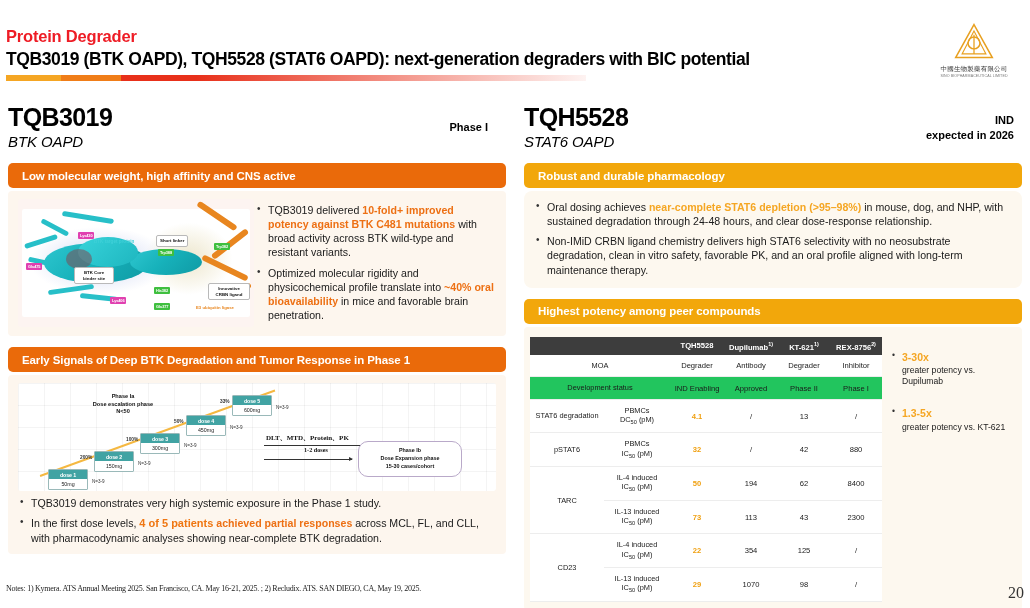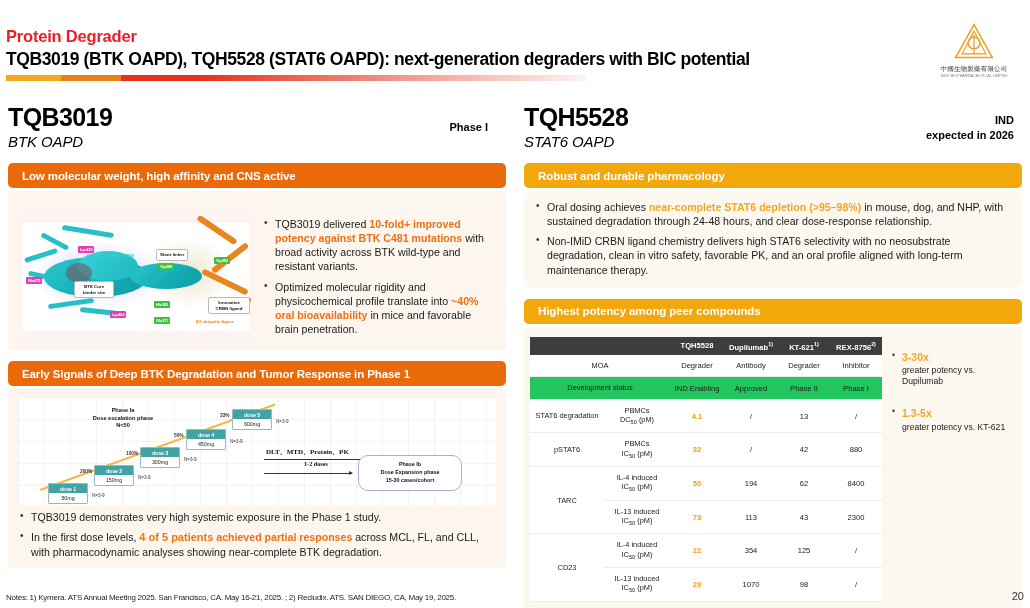--- a/index.html
+++ b/index.html
@@ -77,21 +77,21 @@
   ul.bl > li:last-child { margin-bottom: 0; }
   ul.bl > li::before {
     content: "•"; position: absolute; left: 2px; top: -1px;
     color: #333; font-size: 10px;
   }
   .hi-orange { color: #ed7014; font-weight: bold; }
   .hi-amber  { color: #f5a623; font-weight: bold; }
   .big-stat  { color: #ef7611; font-weight: bold; font-size: 11px; }
 
   
-  .fig-row { display: flex; gap: 8px; margin-top: 14px; }
+  .fig-row { display: flex; gap: 1px; }
   .mol-fig {
     width: 236px; height: 128px; border-radius: 3px;
     position: relative; overflow: hidden;
     background: #fdf4f1;
     flex: 0 0 236px;
   }
   .mol-inner {
     position: absolute; left: 4px; top: 10px; right: 4px; bottom: 10px;
     background:
       radial-gradient(ellipse 70px 34px at 34% 48%, rgba(180,190,235,.75) 0%, rgba(200,208,240,.25) 70%, transparent 100%),
@@ -199,24 +199,24 @@
     line-height: 1.28; margin-bottom: 20px; color: #1a1a1a;
   }
   .side-notes li::before {
     content: "•"; position: absolute; left: 0; top: -1px; color: #333;
   }
   .side-notes .sn-head { color: #f5a623; font-weight: bold; font-size: 10.5px; display: block; margin-bottom: 1px;}
 
   
   .footer {
     position: absolute; left: 6px; bottom: 6px; right: 6px;
-    display: flex; justify-content: space-between; align-items: flex-end;
+    display: flex; justify-content: space-between;  font-family: Liberation Serif, serif;
   }
   .notes { font-size: 8px; color: #222; letter-spacing: -0.25px; }
-  .pageno { font-size: 11px; color: #333; }
+  .pageno { font-size: 16px; color: #333; }
 </style>
 </head>
 <body>
 
 <div class="slide-header">
   <div class="kicker">Protein Degrader</div>
   <div class="headline">TQB3019 (BTK OAPD), TQH5528 (STAT6 OAPD): next-generation degraders with BIC potential</div>
   <div class="rule-bar"></div>
 </div>
 

